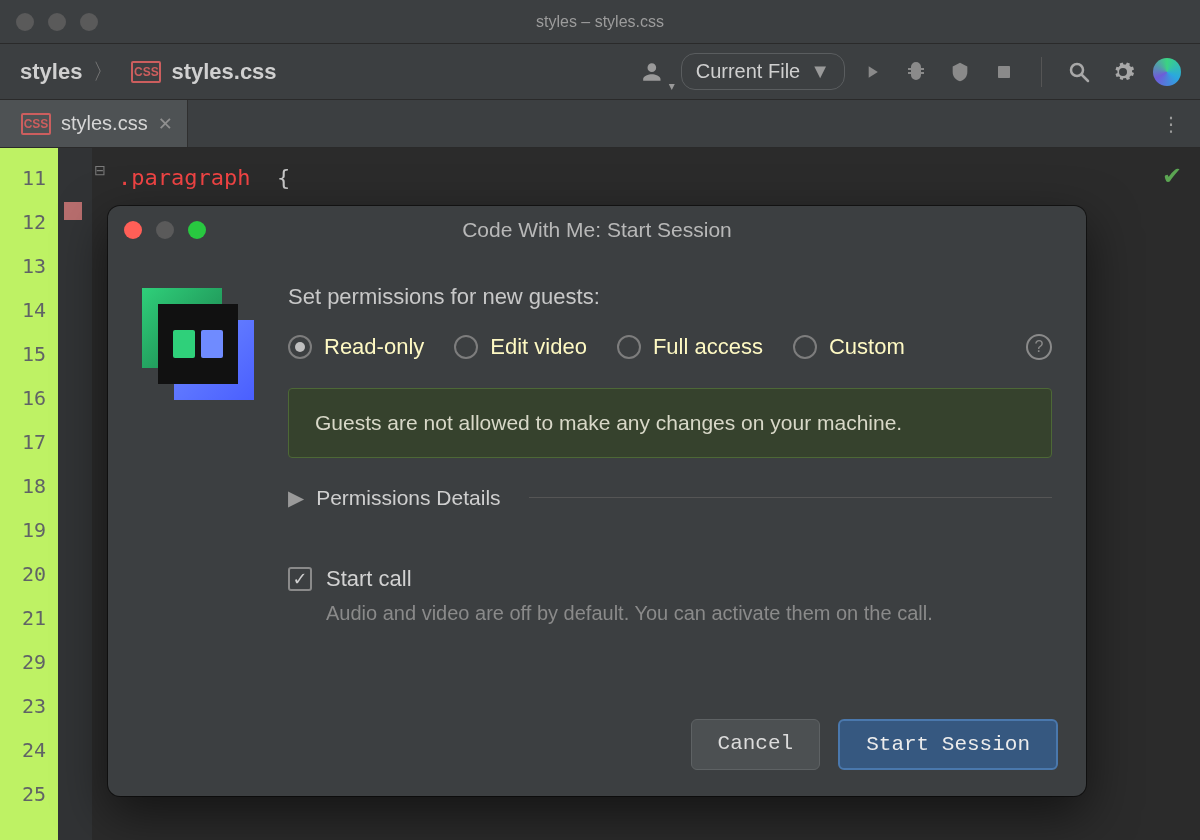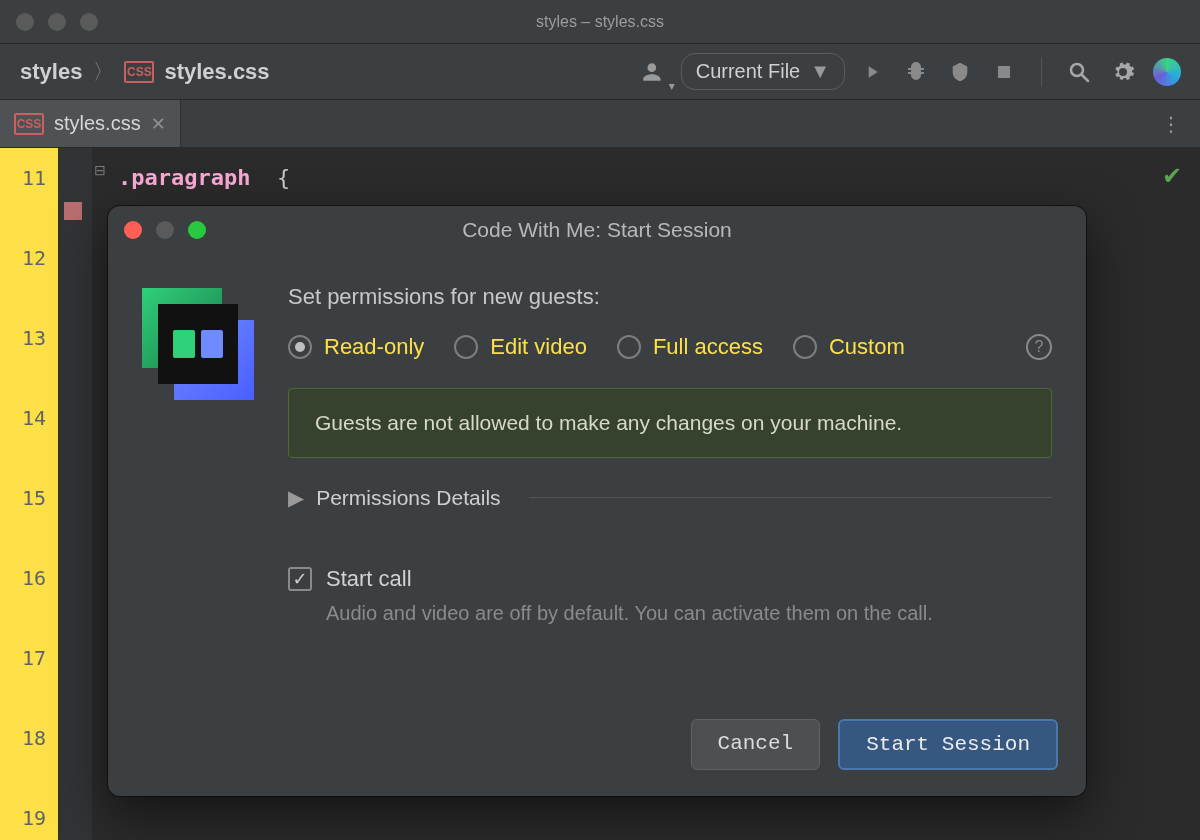--- a/index.html
+++ b/index.html
@@ -39,20 +39,21 @@
   }
   .breadcrumbs { display: flex; align-items: center; gap: 10px; font-size: 22px; }
   .bc-item { color: #d0d0d0; font-weight: 600; }
   .bc-sep { color: #7a7a7a; }
   .css-badge {
     display: inline-flex; align-items: center; justify-content: center;
     width: 30px; height: 22px;
     border: 2px solid #cc5e5e; border-radius: 2px;
     color: #cc5e5e; font-size: 12px; font-weight: 700;
     letter-spacing: 0;
+    margin-left: 7px;
   }
   .toolbar-spacer { flex: 1; }
   .toolbar-icon {
     width: 34px; height: 34px;
     display: flex; align-items: center; justify-content: center;
     color: #8a8a8a; cursor: pointer;
   }
   .run-config {
     display: flex; align-items: center; gap: 10px;
     padding: 6px 14px;
@@ -78,40 +79,39 @@
     border-right: 1px solid #2f2f2f;
     font-size: 20px; color: #d6d6d6;
   }
   .filetab .close { color: #8f8f8f; font-size: 18px; cursor: pointer; }
   .more-icon { position: absolute; right: 16px; top: 50%; transform: translateY(-50%);
                color: #9a9a9a; letter-spacing: 3px; cursor: pointer; }
 
   
   .editor { display: flex; height: calc(840px - 44px - 56px - 48px); }
   .gutter {
-    width: 58px; background: #fde047;
+    width: 58px; background: #bef264;
     display: flex; flex-direction: column;
     padding-top: 8px;
-    gap: 36px;
   }
   .ln {
     height: 44px; line-height: 44px;
     text-align: right; padding-right: 12px;
     color: #606366; font-family: "Menlo","Consolas",monospace; font-size: 20px;
   }
   .marker-col { width: 34px; background: #313335; position: relative; padding-top: 8px;}
   .red-square { position: absolute; top: 54px; left: 6px; width: 18px; height: 18px; background: #b86e6e; }
   .code-area { flex: 1; position: relative; background: #2b2b2b; padding-top: 8px; }
   .code-line {
     height: 44px; line-height: 44px;
     font-family: "Menlo","Consolas",monospace; font-size: 22px;
     padding-left: 26px;
     white-space: pre;
   }
-  .tok-sel   { color: #f9a8d4; font-weight: 700; }
+  .tok-sel   { color: #ef4444; font-weight: 400; }
   .tok-brace { color: #c8c8c8; }
   .fold-handle { position:absolute; left:2px; top:14px; color:#7a7a7a; font-size:14px;}
   .check-badge { position: absolute; top: 14px; right: 18px; color: #5ba552; font-size: 24px; }
 
   
   .modal {
     position: absolute;
     left: 108px; top: 206px;
     width: 978px; height: 590px;
     background: #3c3f41;
@@ -150,21 +150,21 @@
     display:flex; align-items:center; justify-content:center; gap:6px;
   }
   .mini-sq { width: 22px; height: 28px; border-radius:2px; }
   .mini-sq.g { background:#2fd07a; }
   .mini-sq.b { background:#6f8bff; }
 
   .modal-content { flex: 1; display: flex; flex-direction: column; }
   .perm-label { color: #c8c8c8; font-size: 22px; margin-bottom: 24px; }
 
   .radio-row { display: flex; align-items: center; gap: 30px; margin-bottom: 28px; }
-  .radio-item { display: flex; align-items: center; gap: 12px; cursor: pointer; font-size: 22px; color:#fde047; }
+  .radio-item { display: flex; align-items: center; gap: 12px; cursor: pointer; font-size: 22px; color:#fef9c3; }
   .radio {
     width: 24px; height: 24px; border-radius: 50%;
     border: 2px solid #7d7d7d; display:flex; align-items:center; justify-content:center;
   }
   .radio.selected::after {
     content:''; width: 10px; height: 10px; border-radius:50%; background:#bfbfbf;
   }
   .help-circle {
     width: 26px; height: 26px; border: 2px solid #8a8a8a; border-radius:50%;
     color:#8a8a8a; display:flex; align-items:center; justify-content:center;

